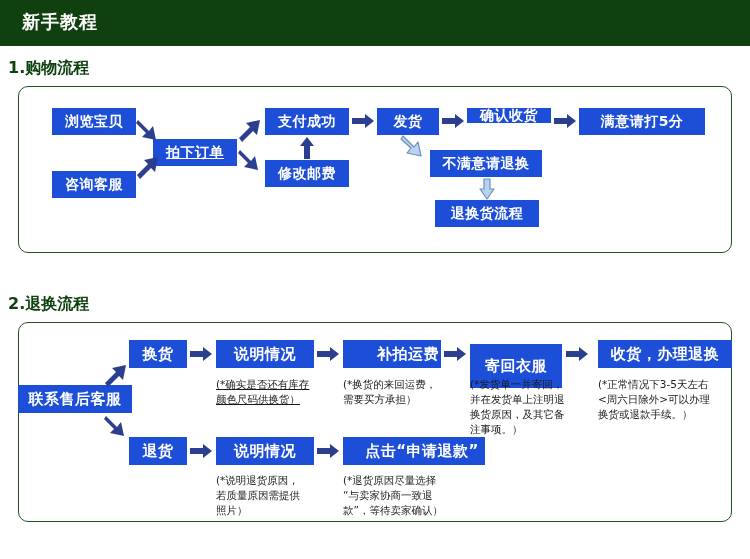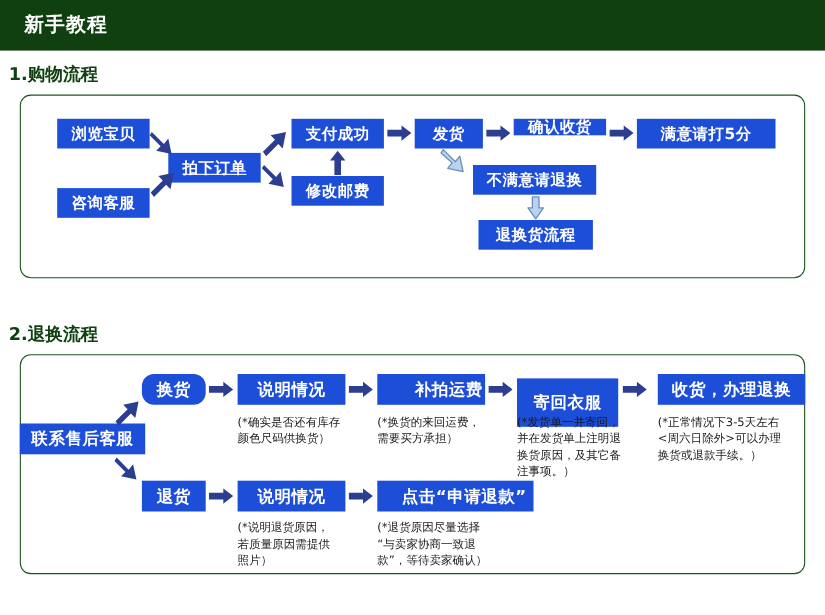--- a/index.html
+++ b/index.html
@@ -161,21 +161,21 @@
 <div class="arrow" style="left:478px; top:178px;">
   <svg width="18" height="22" viewBox="0 0 18 22">
     <path d="M6 1 L12 1 L12 11 L16 11 L9 21 L2 11 L6 11 Z" fill="#b8d3ef" stroke="#6d8fb8" stroke-width="1.2" stroke-linejoin="round"></path>
   </svg>
 </div>
 
 <div class="section-title" id="sec2-title">2.退换流程</div>
 <div class="panel" id="panel2"></div>
 
 <div class="box lg" style="left:18px; top:385px; width:114px; height:28px;">联系售后客服</div>
-<div class="box lg" style="left:129px; top:340px; width:58px; height:28px;border-radius:11px;">换货</div>
+<div class="box lg" style="left:129px; top:340px; width:58px; height:28px;">换货</div>
 <div class="box lg" style="left:216px; top:340px; width:98px; height:28px;">说明情况</div>
 <div class="box lg" style="left:343px; top:340px; width:98px; height:28px;padding-left:32px;">补拍运费</div>
 <div class="box lg" style="left:470px; top:344px; width:92px; height:44px;text-align:right;">寄回衣服</div>
 <div class="box lg" style="left:598px; top:340px; width:134px; height:28px;">收货，办理退换</div>
 <div class="box lg" style="left:129px; top:437px; width:58px; height:28px;">退货</div>
 <div class="box lg" style="left:216px; top:437px; width:98px; height:28px;">说明情况</div>
 <div class="box lg" style="left:343px; top:437px; width:142px; height:28px;padding-left:16px;">点击“申请退款”</div>
 
 <div class="arrow" style="left:104px; top:363px;">
   <svg width="24" height="26" viewBox="0 0 24 26">
@@ -211,21 +211,21 @@
   <svg width="22" height="16" viewBox="0 0 22 16">
       <path d="M0 5 L13 5 L13 1 L22 8 L13 15 L13 11 L0 11 Z" fill="#2c3e8f"></path>
     </svg>
 </div>
 <div class="arrow" style="left:317px; top:443px;">
   <svg width="22" height="16" viewBox="0 0 22 16">
       <path d="M0 5 L13 5 L13 1 L22 8 L13 15 L13 11 L0 11 Z" fill="#2c3e8f"></path>
     </svg>
 </div>
 
-<div class="note" style="left:216px; top:377px; width:118px;">(*确实是否还有库存
+<div class="note" style="left:216px; top:377px; width:118px;text-decoration:underline;">(*确实是否还有库存
 颜色尺码供换货）</div>
 <div class="note" style="left:343px; top:377px; width:118px;">(*换货的来回运费，
 需要买方承担）</div>
 <div class="note" style="left:470px; top:377px; width:120px;">(*发货单一并寄回，
 并在发货单上注明退
 换货原因，及其它备
 注事项。）</div>
 <div class="note" style="left:598px; top:377px; width:136px;">(*正常情况下3-5天左右
 &lt;周六日除外&gt;可以办理
 换货或退款手续。）</div>

